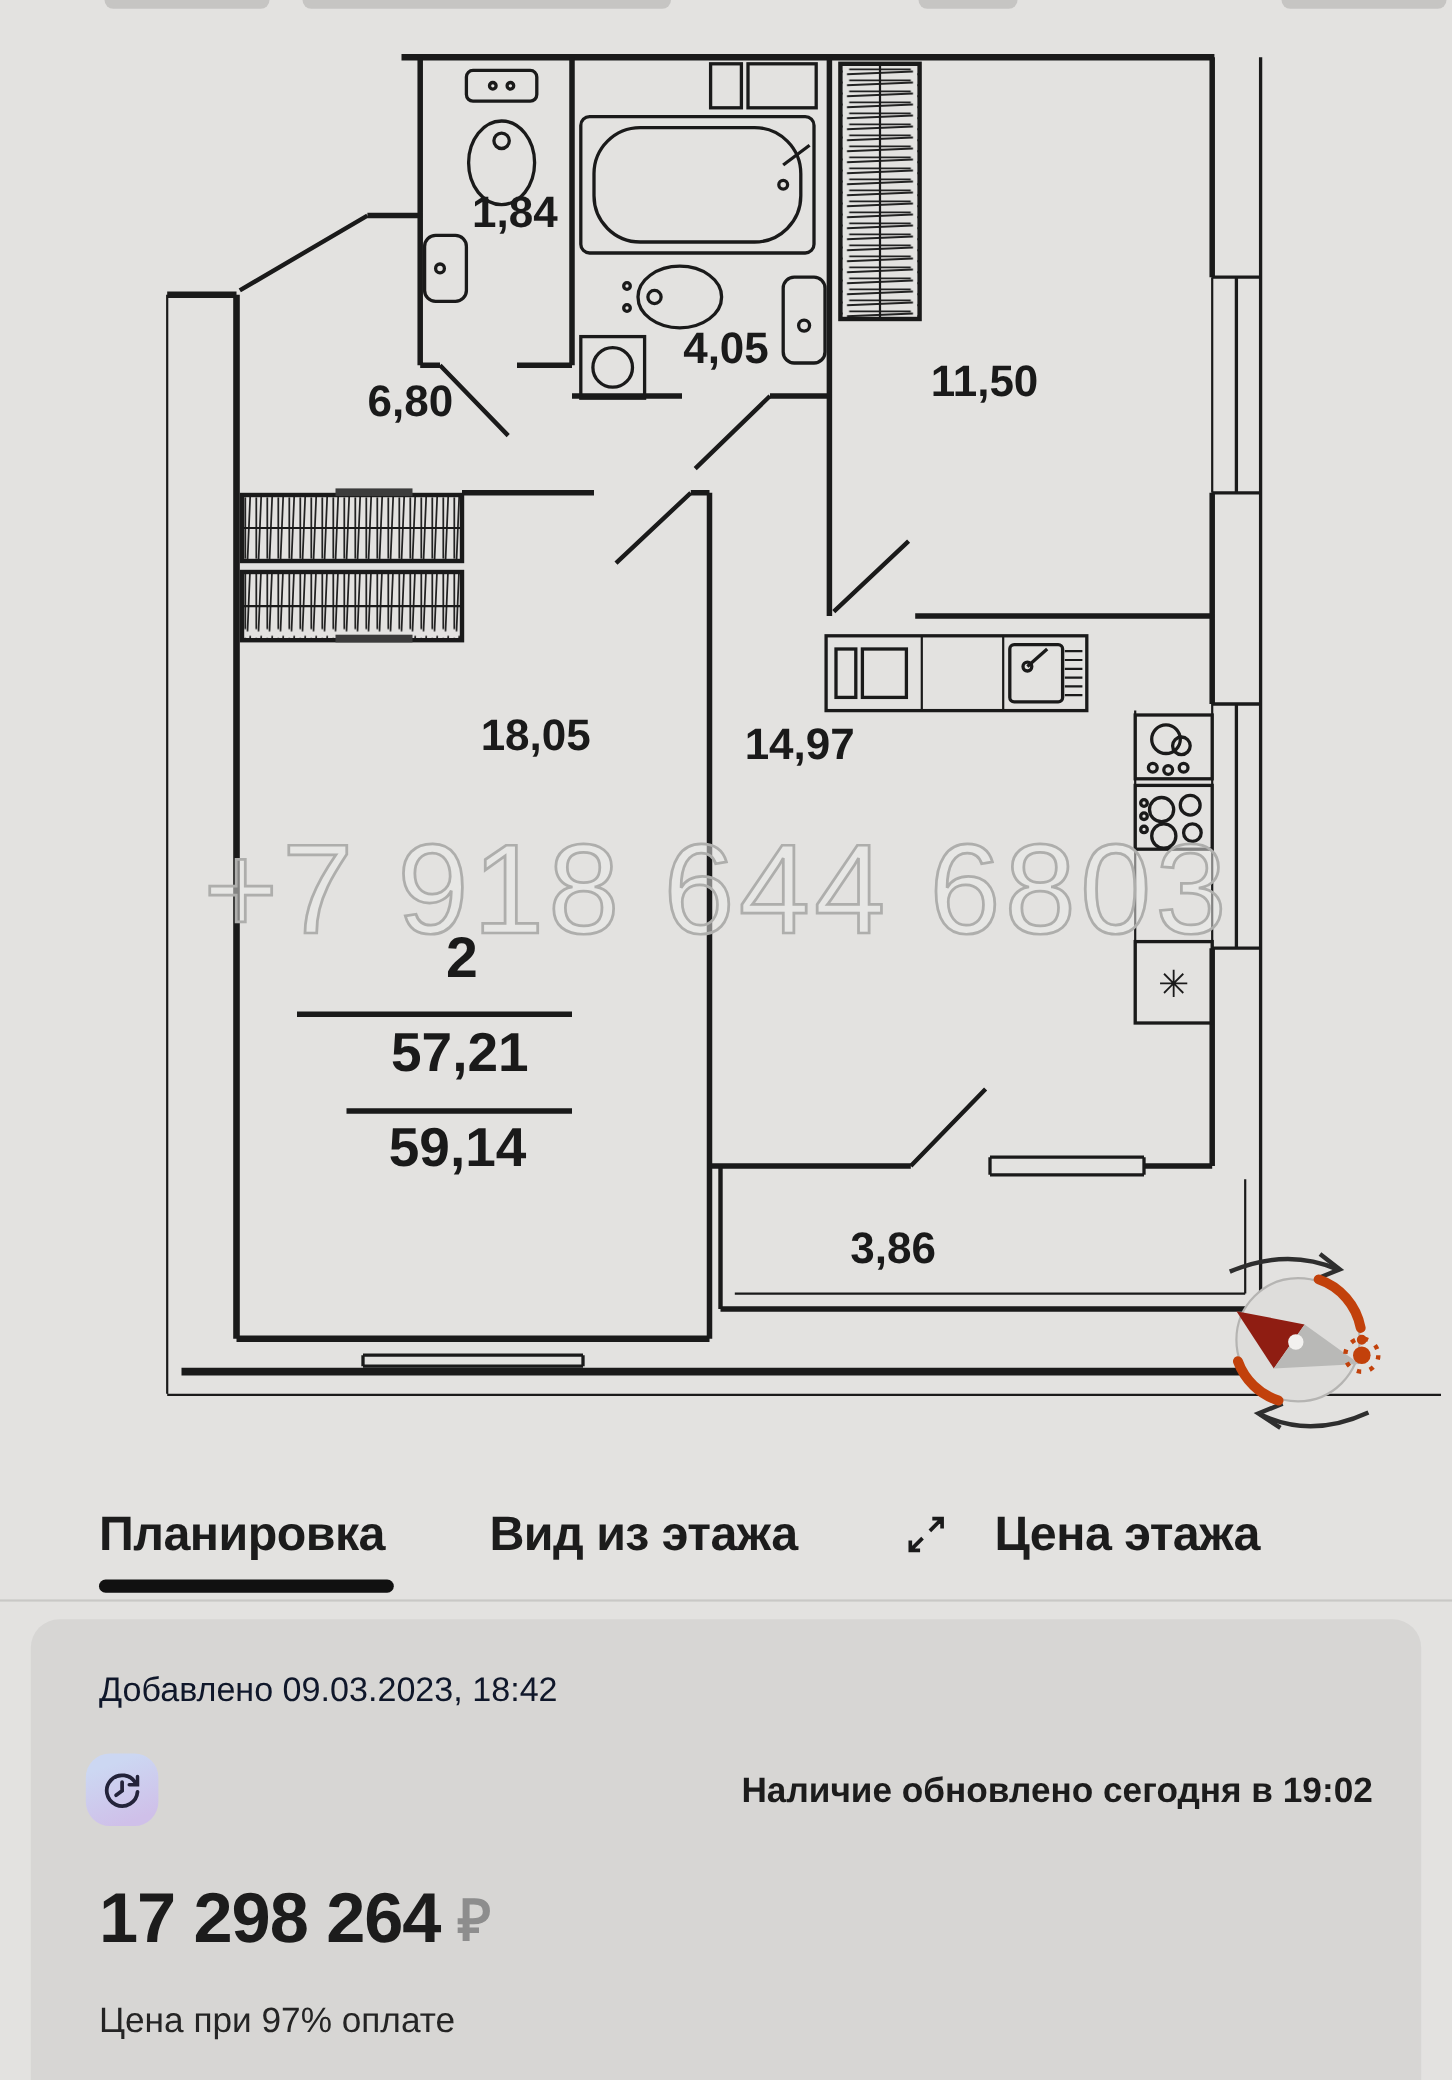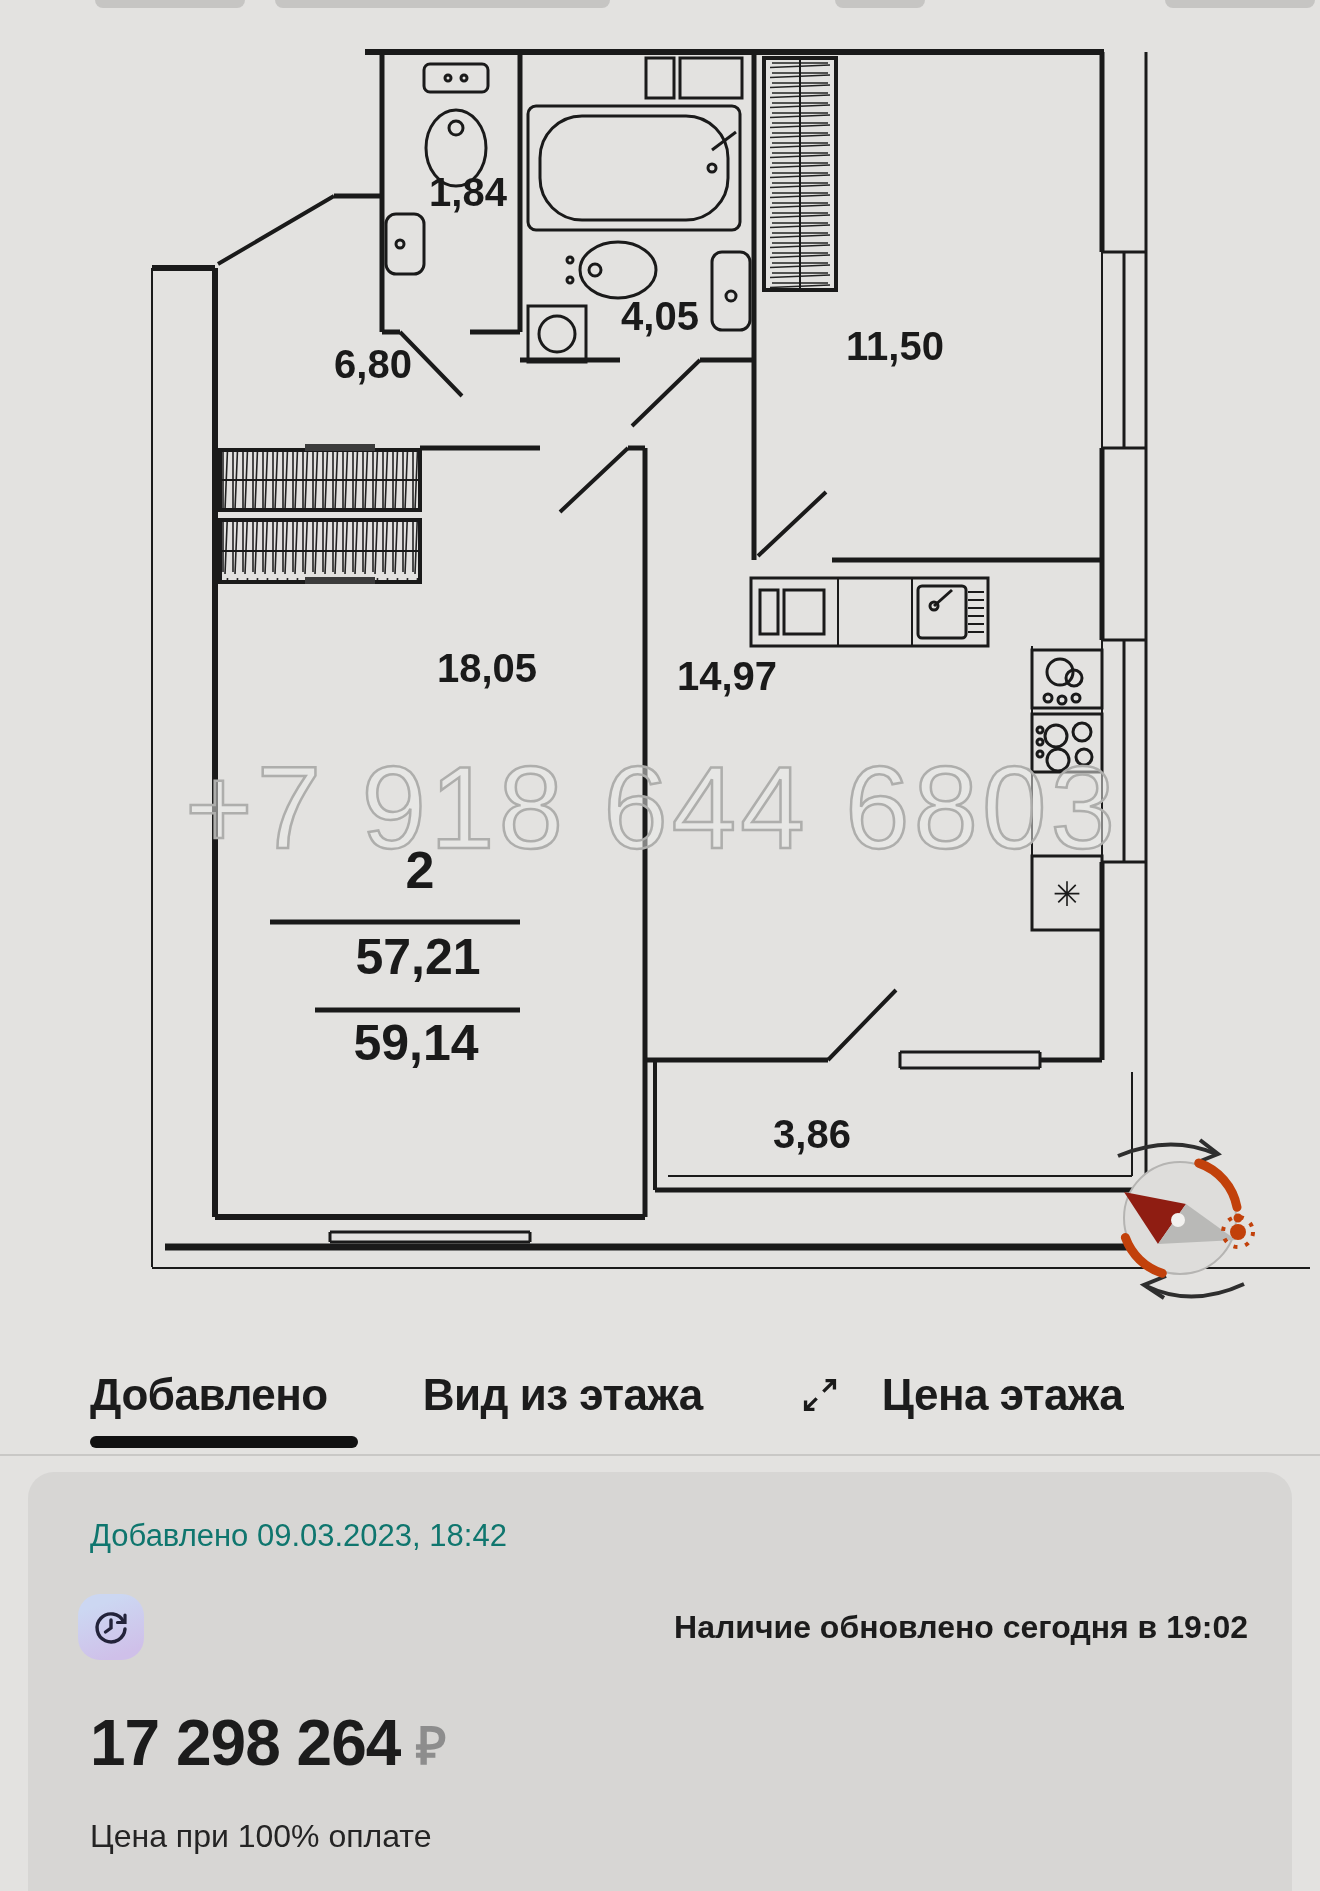--- a/index.html
+++ b/index.html
@@ -17,21 +17,21 @@
   
   .tabs{position:relative;height:146px;display:flex;align-items:center;padding:26px 0 0 90px;
         border-bottom:2px solid var(--divider);}
   .tab{font-size:44px;font-weight:700;letter-spacing:-0.5px;white-space:nowrap;cursor:pointer;}
   .tab+.tab{margin-left:95px;}
   .expand{margin-left:95px;width:44px;height:44px;display:flex;align-items:center;justify-content:center;cursor:pointer;}
   .tab.last{margin-left:40px;}
   .underline{position:absolute;left:90px;bottom:6px;width:268px;height:12px;border-radius:7px;background:#111;}
   
   .card{margin:16px 28px 0;background:var(--card-bg);border-radius:26px;padding:46px 44px 60px 46px;height:560px;}
-  .added{margin-left:16px;font-size:31px;font-weight:500;color:#0f766e;}
+  .added{margin-left:16px;font-size:31px;font-weight:500;color:#0f172a;}
   .avail{display:flex;align-items:center;margin-top:40px;justify-content:space-between;}
   .clock{width:66px;height:66px;margin-left:4px;border-radius:22px;flex:0 0 auto;
          background:linear-gradient(160deg,var(--icon-bg-top) 20%,var(--icon-bg-bottom) 85%);
          display:flex;align-items:center;justify-content:center;}
   .avail-text{margin-left:52px;font-size:32px;font-weight:700;}
   .price-row{margin:46px 0 0 16px;display:flex;align-items:center;}
   .price{font-size:64px;font-weight:800;letter-spacing:-1px;}
   .cur{font-size:52px;font-weight:700;color:var(--currency);margin-left:16px;}
   .note{margin:38px 0 0 16px;font-size:32px;font-weight:500;color:#242424;}
   
@@ -164,21 +164,21 @@
       <path d="M1124 1192L1186 1204L1158 1244Z" fill="#8f1d12"></path>
       <path d="M1186 1204L1236 1240L1158 1244Z" fill="#b9b9b7"></path>
       <circle cx="1178" cy="1220" r="7" fill="#f2f1ef"></circle>
       <circle cx="1238" cy="1232" r="8" fill="#c2410b"></circle>
       <circle cx="1238" cy="1232" r="15" fill="none" stroke="#c2410b" stroke-width="4" stroke-dasharray="4 8"></circle>
     </g>
   </svg>
 </div>
 
 <div class="tabs">
-  <div class="tab">Добавлено</div>
+  <div class="tab">Планировка</div>
   <div class="tab">Вид из этажа</div>
   <span class="expand">
     <svg width="40" height="40" viewBox="0 0 36 36" fill="none" stroke="#1a1a1a" stroke-width="3">
       <path d="M21 15L31 5 M23 5H31V13 M15 21L5 31 M5 23V31H13"></path>
     </svg>
   </span>
   <div class="tab last">Цена этажа</div>
   <div class="underline"></div>
 </div>
 
@@ -191,14 +191,14 @@
         <path d="M33 7V14.5H25.5" stroke-width="3.2"></path>
         <path d="M19 12V20L13.5 24"></path>
       </svg>
     </span>
     <div class="avail-text">Наличие обновлено сегодня в 19:02</div>
   </div>
   <div class="price-row">
     <span class="price">17 298 264</span>
     <span class="cur">₽</span>
   </div>
-  <div class="note">Цена при 100% оплате</div>
+  <div class="note">Цена при 97% оплате</div>
 </div>
 
 </body></html>

